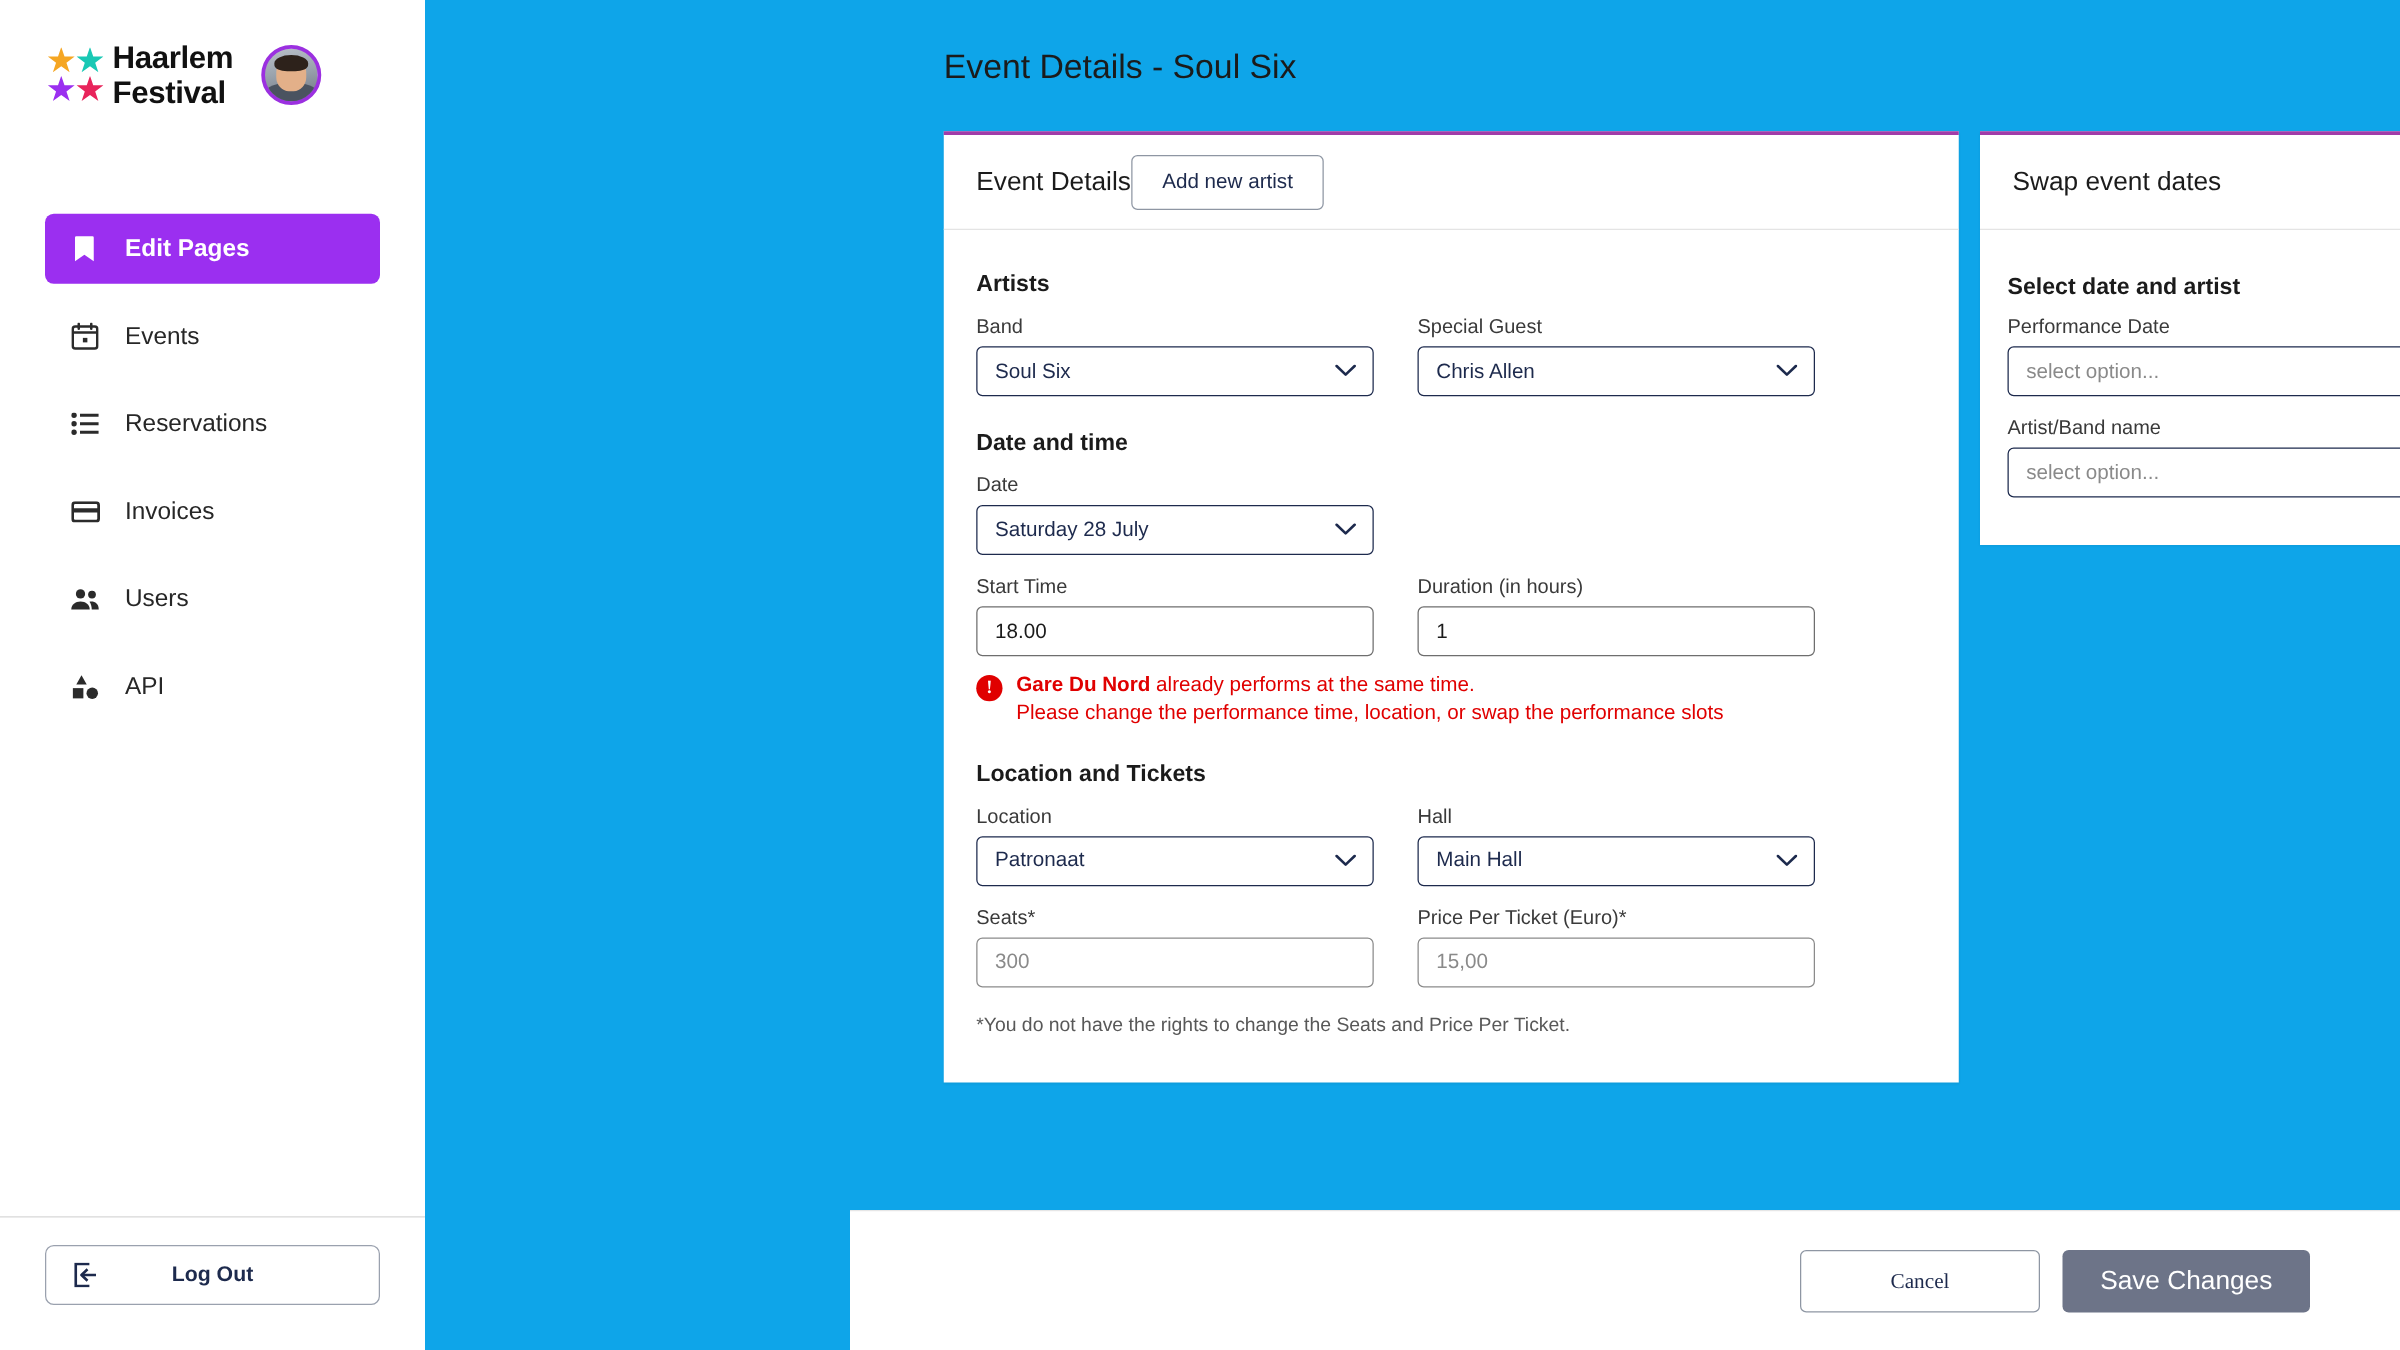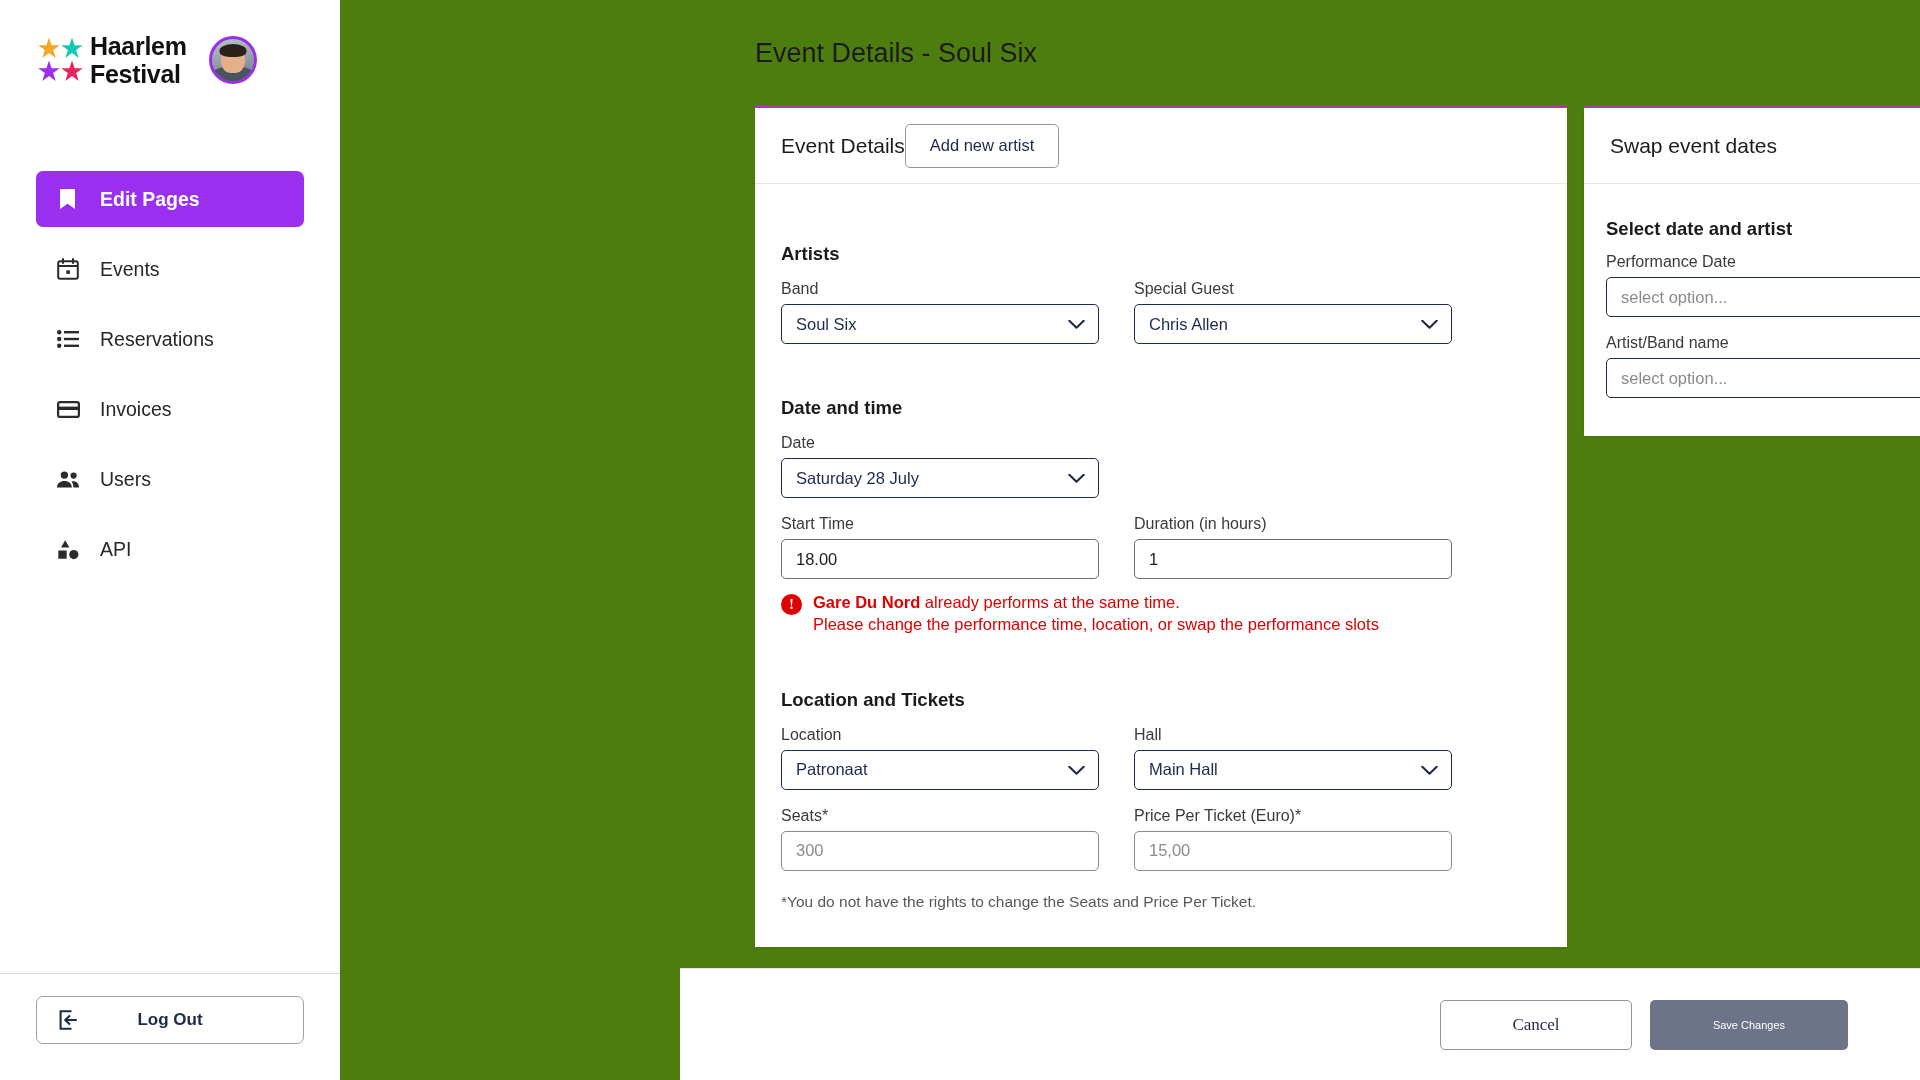--- a/index.html
+++ b/index.html
@@ -88,21 +88,21 @@
   }
   .logout-ico { position: absolute; left: 22px; display: flex; }
   .logout-label {
     width: 100%; text-align: center;
     font-size: 17px; font-weight: 700; color: #1d2a4d;
   }
 
   
   .main {
     flex: 1; height: 1080px; position: relative;
-    background: #4d7c0f;
+    background: #0ea5e9;
   }
   .page-title {
     font-size: 27px; color: #1b1b1b; font-weight: 400;
     padding: 38px 0 0 415px;
     position: absolute; left: 0; top: 0;
   }
   .content {
     position: absolute; left: 415px; top: 105px;
     display: flex; gap: 17px; align-items: flex-start;
   }
@@ -127,21 +127,20 @@
     border: 1px solid #8e96a3; border-radius: 5px;
     background: #fff; color: #1d2a4d;
     font-size: 16.5px; height: 44px; padding: 0 24px;
     cursor: pointer; font-family: "Liberation Sans", sans-serif;
   }
 
   .card-body { padding: 32px 26px 36px 26px; }
   .section-title {
     font-size: 18.5px; font-weight: 700; color: #1b1b1b;
     margin-bottom: 15px;
-    margin-top: 27px;
   }
   .row { display: flex; gap: 35px; }
   .field { display: flex; flex-direction: column; }
   .field.w { width: 318px; }
   .flabel {
     font-size: 16px; color: #3a3a3a; margin-bottom: 6px;
   }
   .sel, .inp {
     height: 40px; border: 1.4px solid #1d2a4d; border-radius: 5px;
     background: #fff; color: #1d2a4d; font-size: 16.5px;
@@ -195,21 +194,21 @@
   }
   .btn-cancel {
     width: 192px; height: 50px;
     border: 1px solid #8e96a3; border-radius: 5px;
     background: #fff; color: #1d2a4d; font-size: 17px;
     cursor: pointer; font-family: Liberation Serif, serif;
   }
   .btn-save {
     width: 198px; height: 50px;
     border: none; border-radius: 5px;
-    background: #6d7488; color: #ffffff; font-size: 11px;
+    background: #6d7488; color: #ffffff; font-size: 21px;
     cursor: default; font-family: "Liberation Sans", sans-serif;
   }
 </style>
 </head>
 <body>
 
 <div class="app">
 
   <aside class="sidebar">
 

